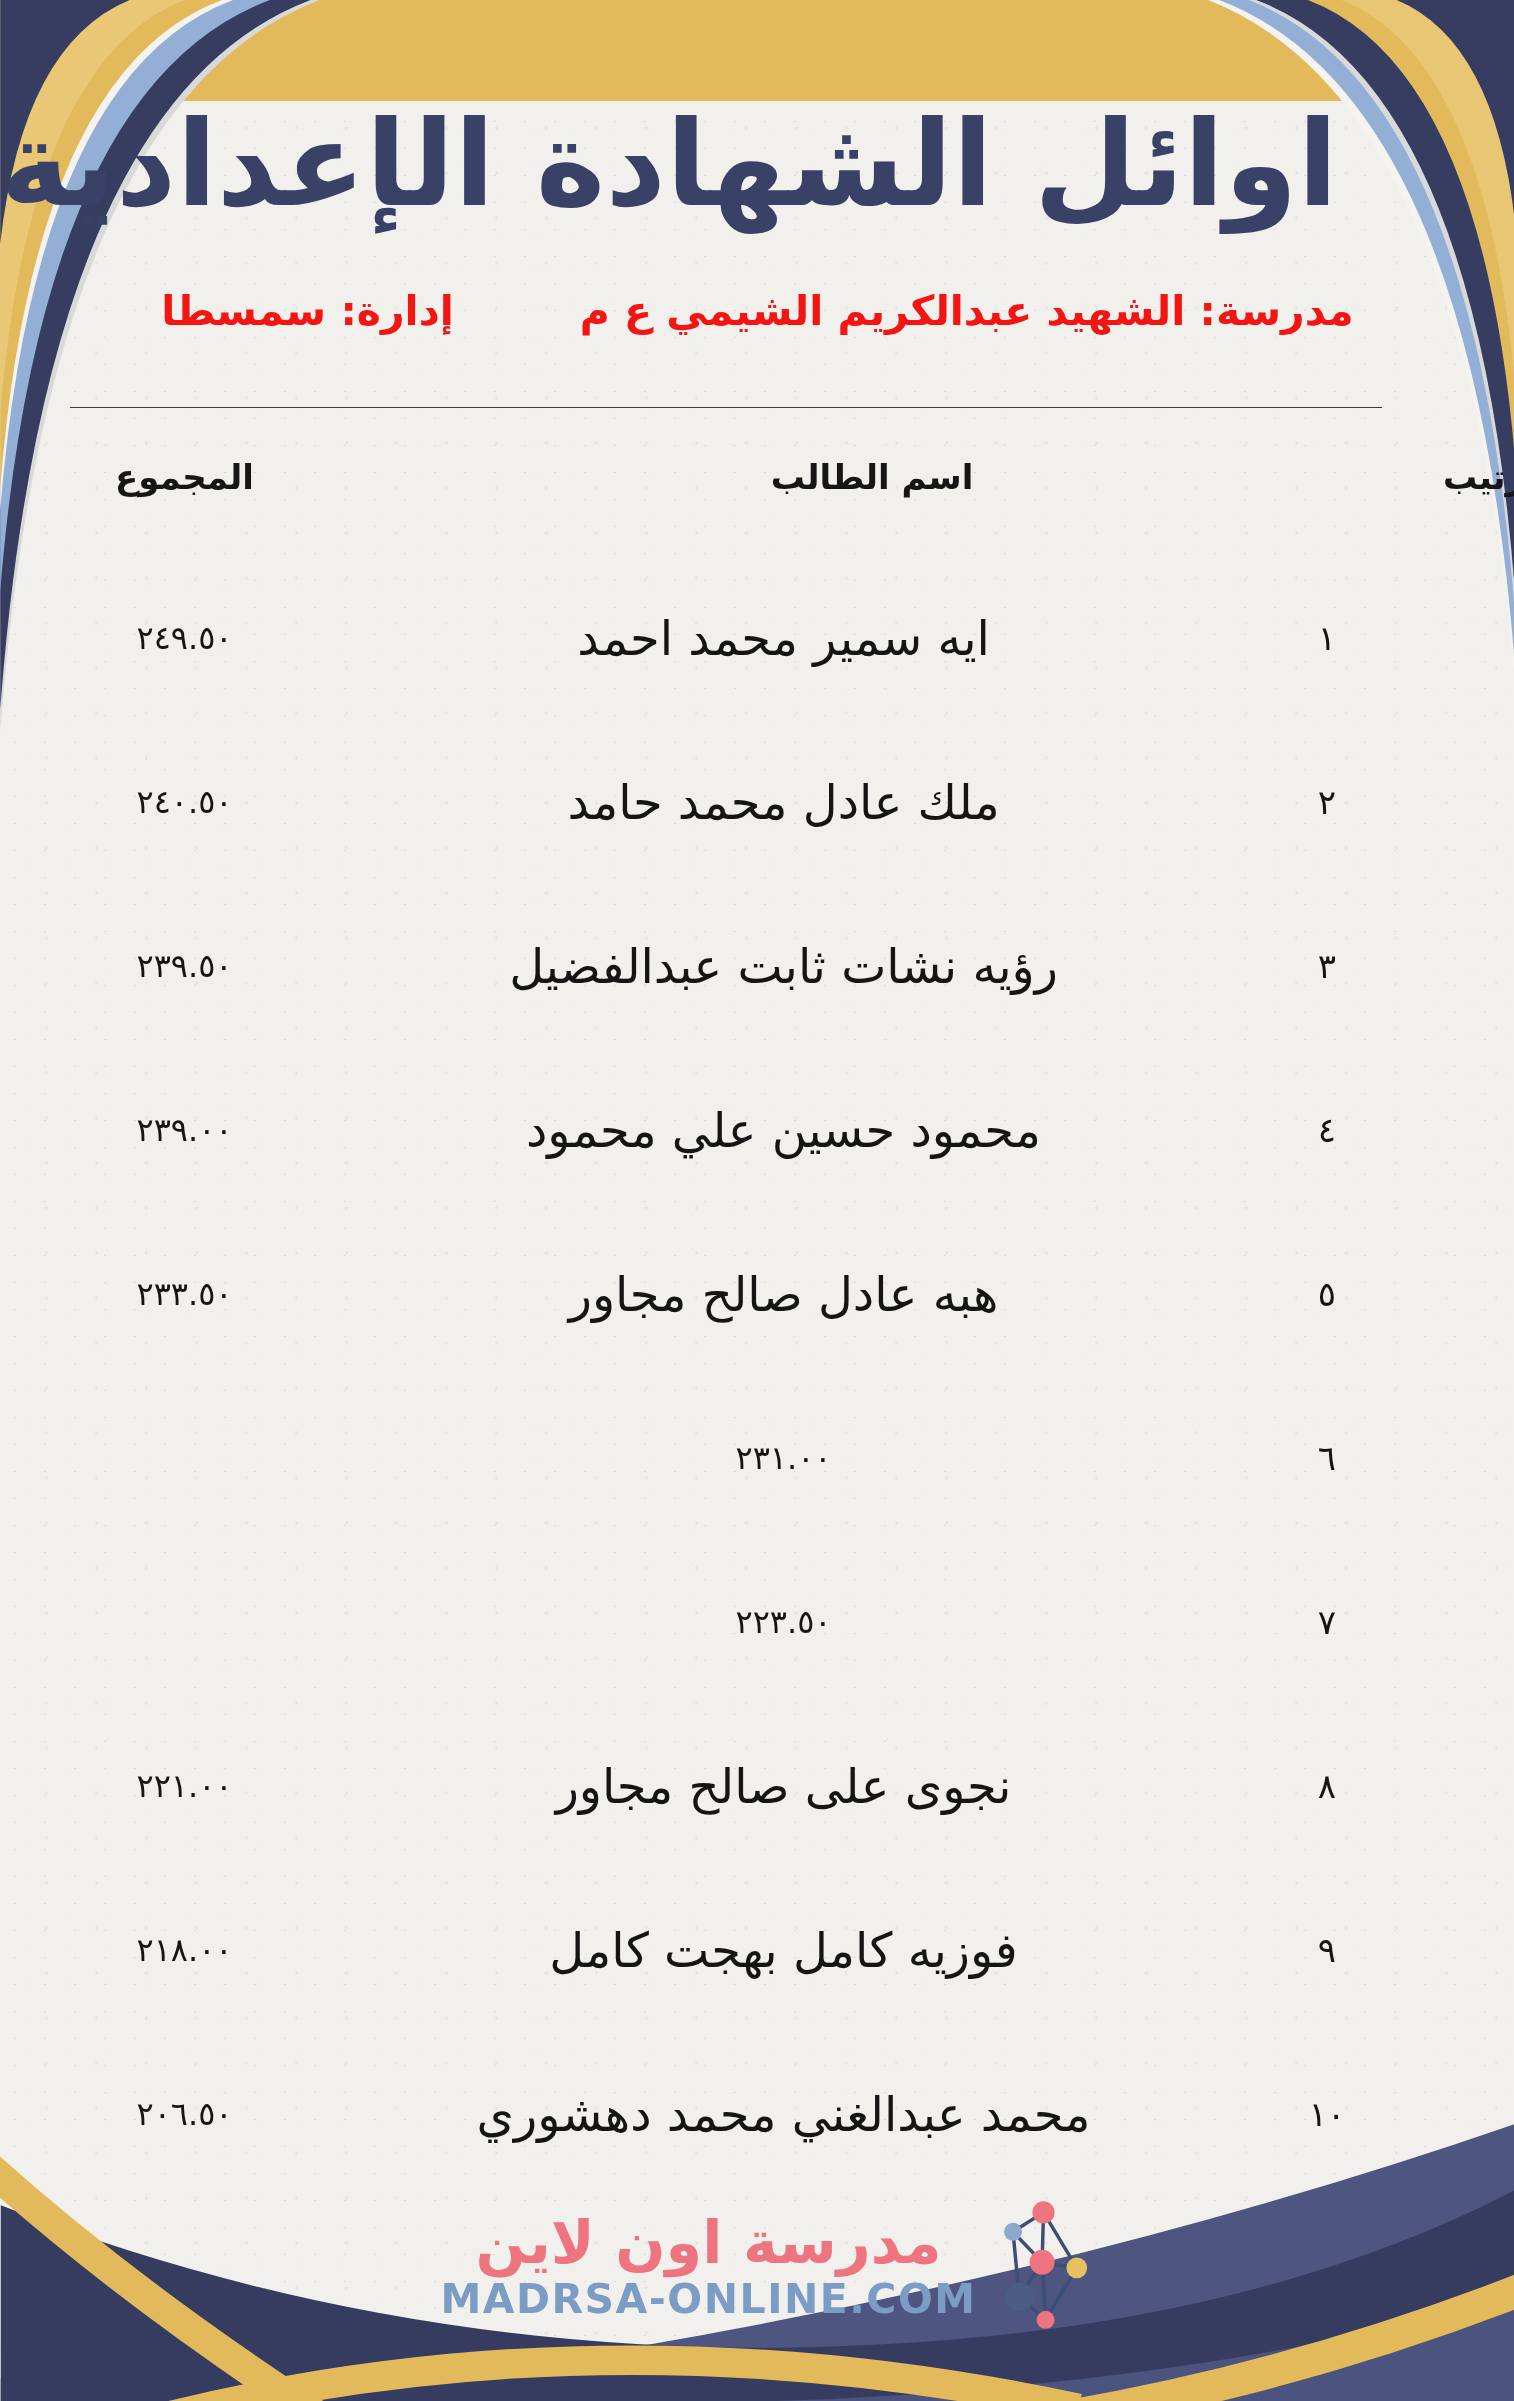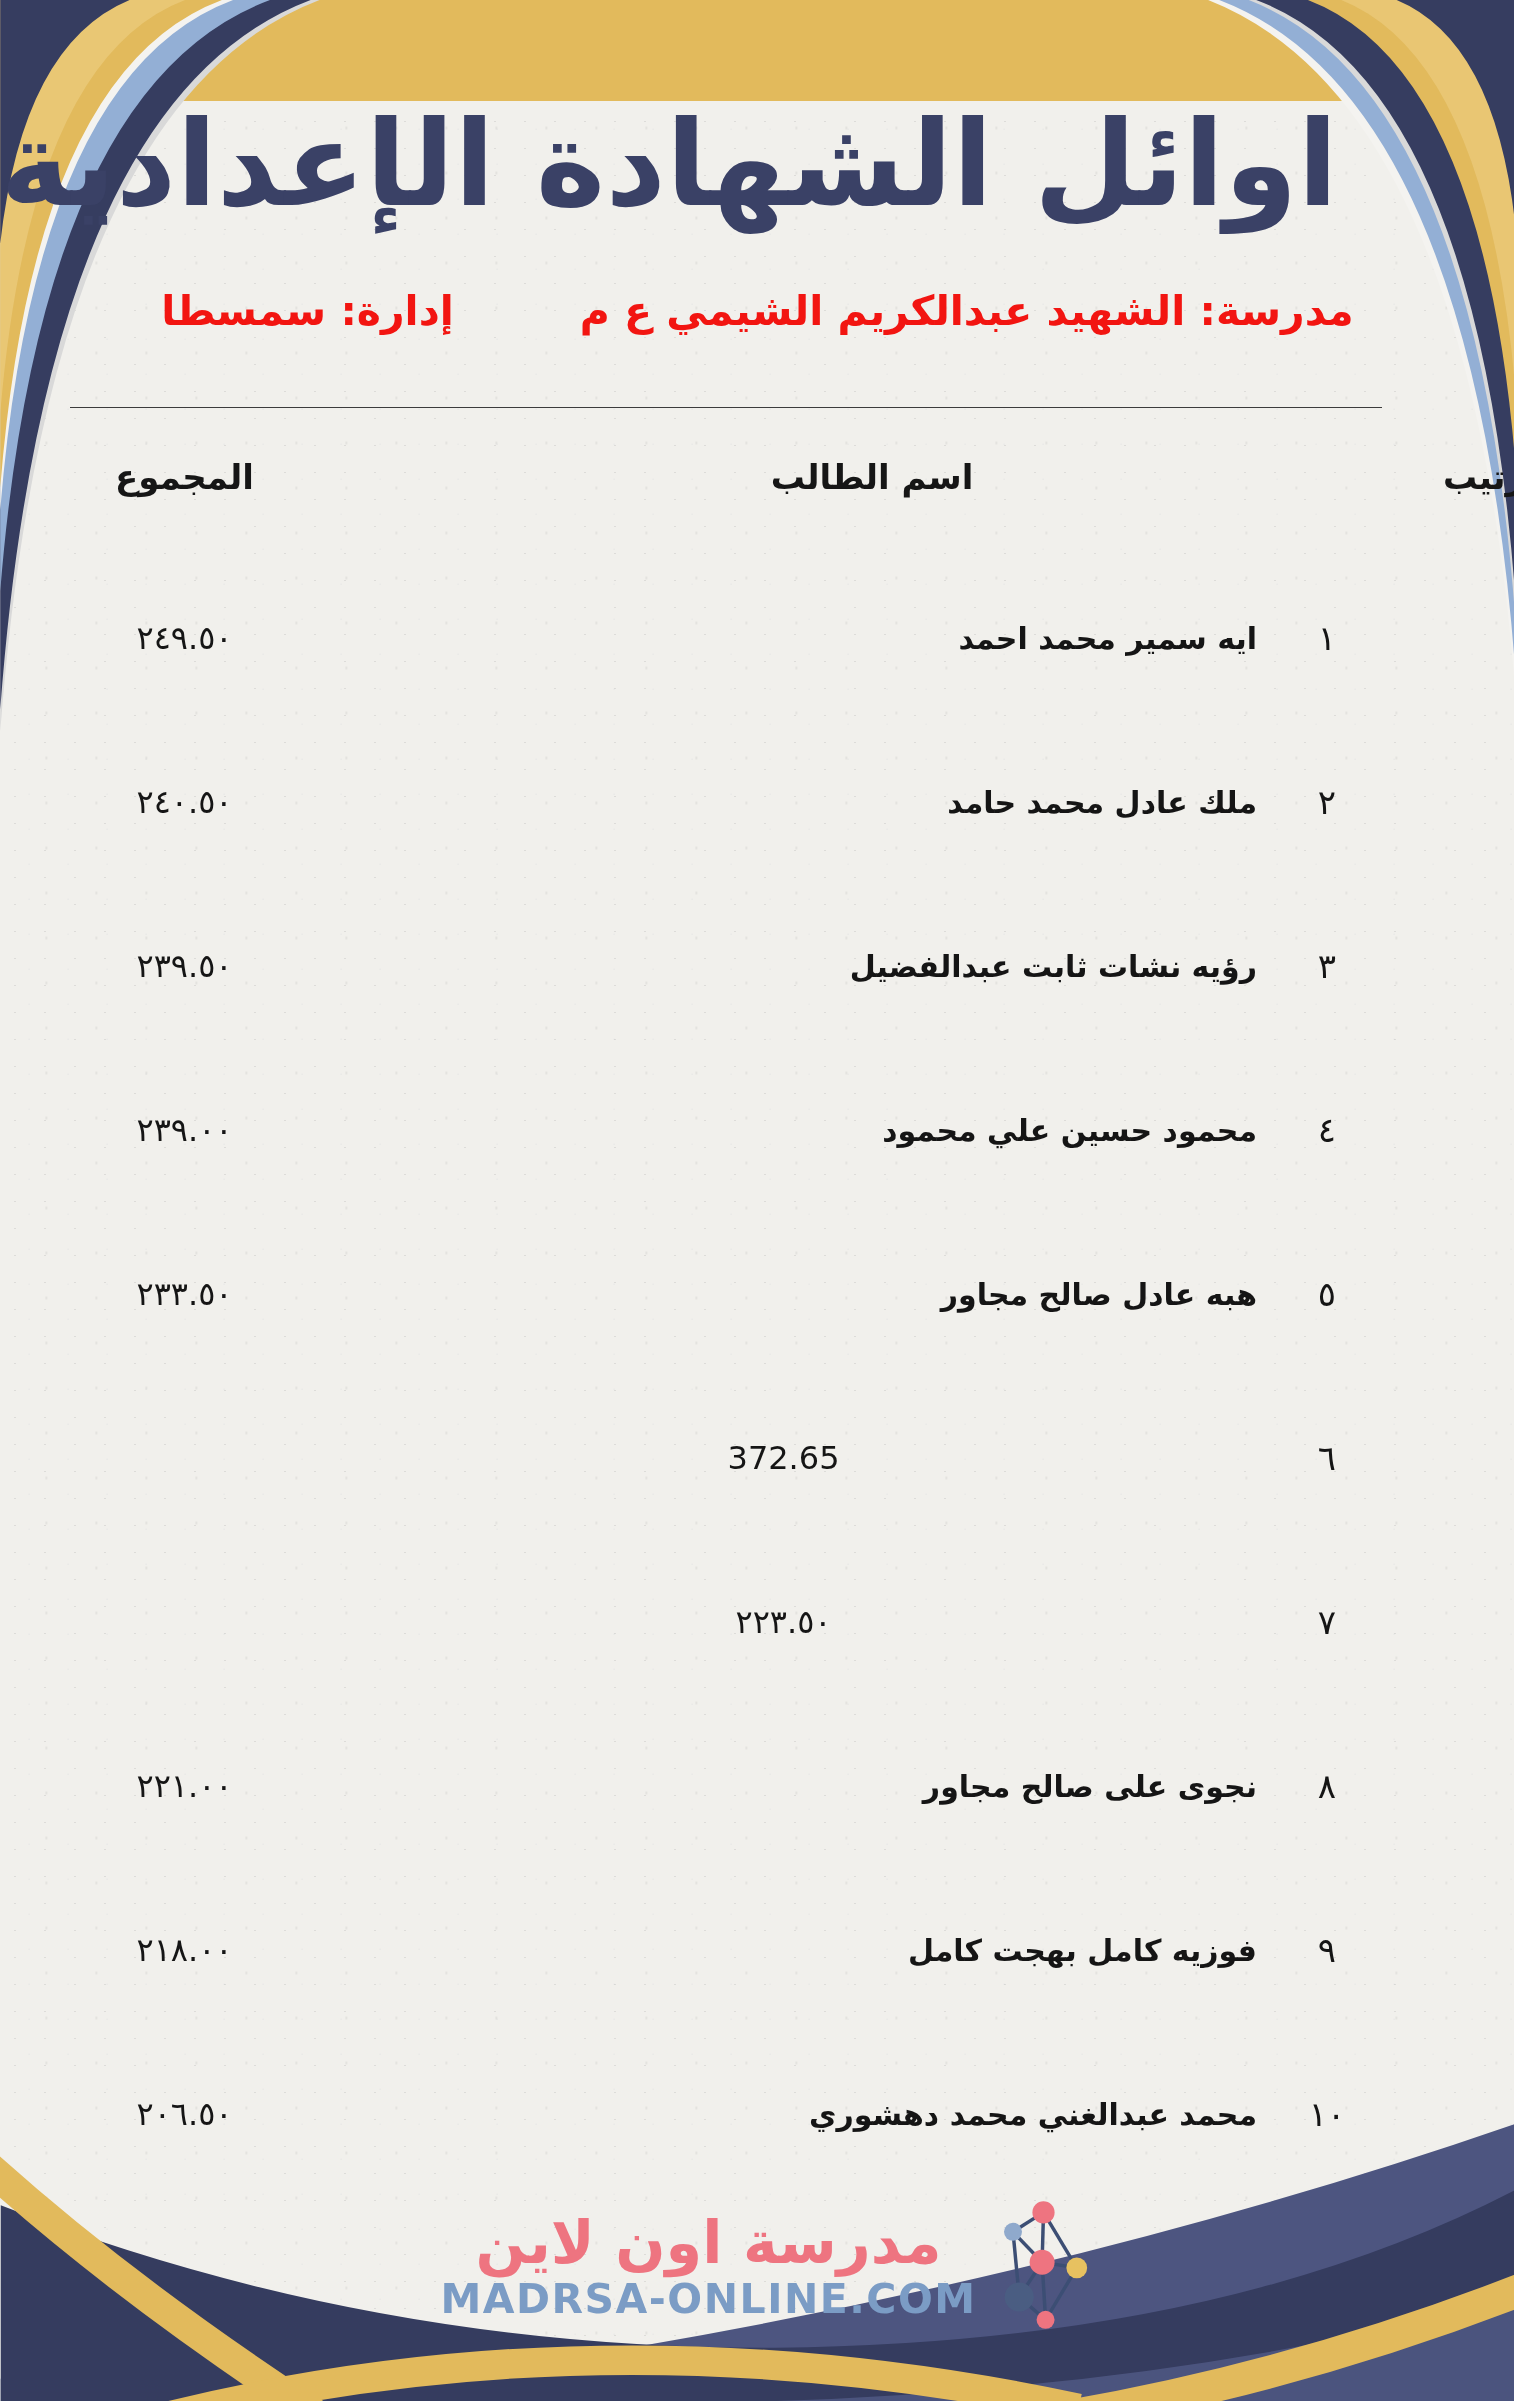--- a/index.html
+++ b/index.html
@@ -42,21 +42,21 @@
     display:grid;grid-template-columns:140px 1fr 251px;
     padding-right:118px;padding-left:59px;align-items:center;
   }
   .thead{position:absolute;top:443px;left:0;width:100%;height:67px;
     font-size:34px;font-weight:700;color:#161616;}
   .thead .cell{text-align:center;}
   .tbody{position:absolute;top:556px;left:0;width:100%;}
   .trow{height:164px;}
   .cell{text-align:center;}
   .cell.rank{font-size:34px;font-weight:400;color:#151515;}
-  .cell.name{font-size:30px;font-weight:700;color:#151515;text-align:right;}
+  .cell.name{font-size:48px;font-weight:400;color:#151515;}
   .cell.total{font-size:32px;font-weight:400;color:#151515;}
   .logo{
     position:absolute;top:2193px;left:0;width:100%;
     display:flex;justify-content:center;align-items:center;gap:19px;
     direction:ltr;z-index:4;margin-left:8px;
   }
   .logo-text{text-align:center;}
   .logo-ar{font-size:59px;font-weight:700;color:#ee7480;line-height:1.1;direction:rtl;}
   .logo-en{font-size:41px;font-weight:700;color:#7b9cc5;letter-spacing:1.5px;line-height:1.15;}
 </style>
@@ -136,21 +136,21 @@
         <div class="cell name">محمود حسين علي محمود</div>
         <div class="cell total">٢٣٩.٠٠</div>
       </div>
       <div class="trow grid-row">
         <div class="cell rank">٥</div>
         <div class="cell name">هبه عادل صالح مجاور</div>
         <div class="cell total">٢٣٣.٥٠</div>
       </div>
       <div class="trow grid-row">
         <div class="cell rank">٦</div>
-        <div class="cell total">372.65</div>
+        <div class="cell total">٢٣١.٠٠</div>
       </div>
       <div class="trow grid-row">
         <div class="cell rank">٧</div>
         <div class="cell total">٢٢٣.٥٠</div>
       </div>
       <div class="trow grid-row">
         <div class="cell rank">٨</div>
         <div class="cell name">نجوى على صالح مجاور</div>
         <div class="cell total">٢٢١.٠٠</div>
       </div>

